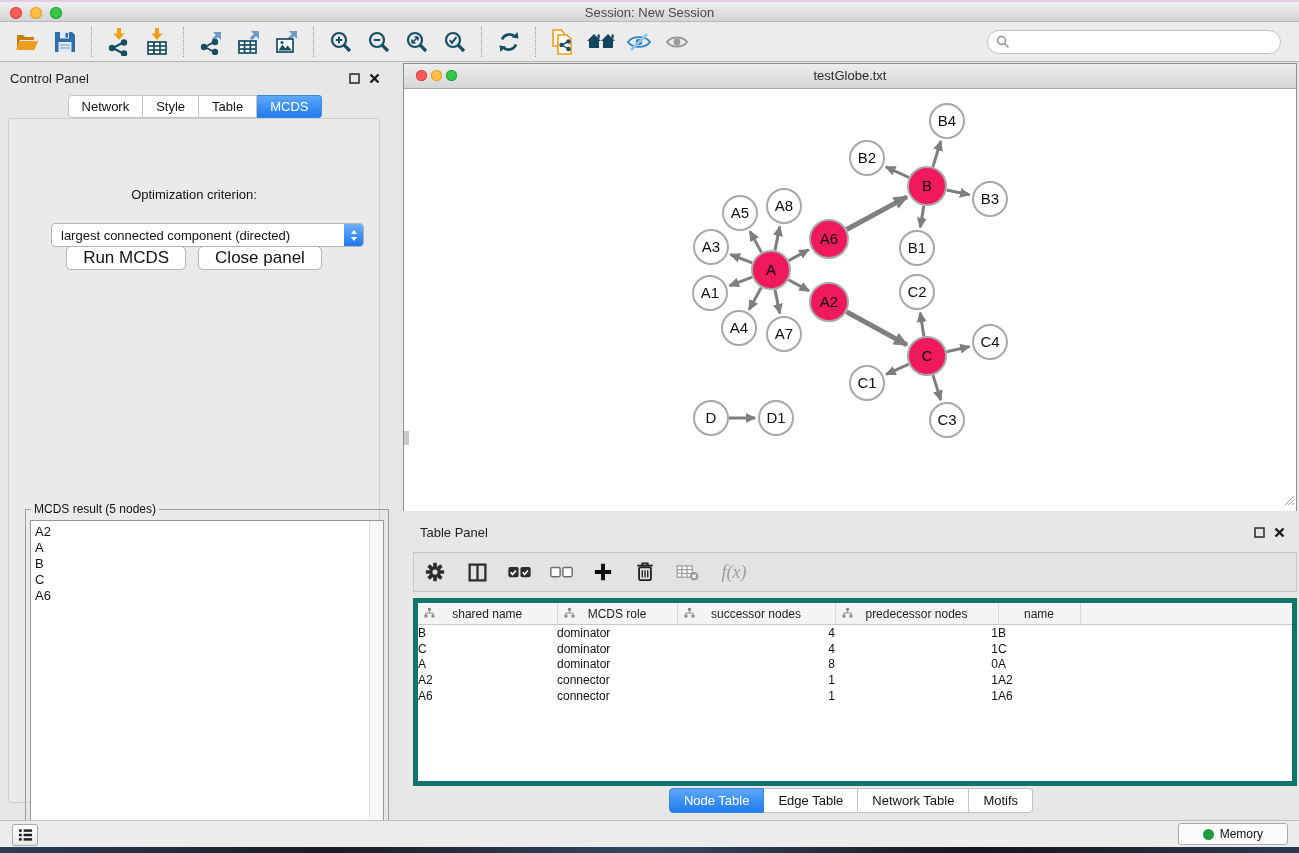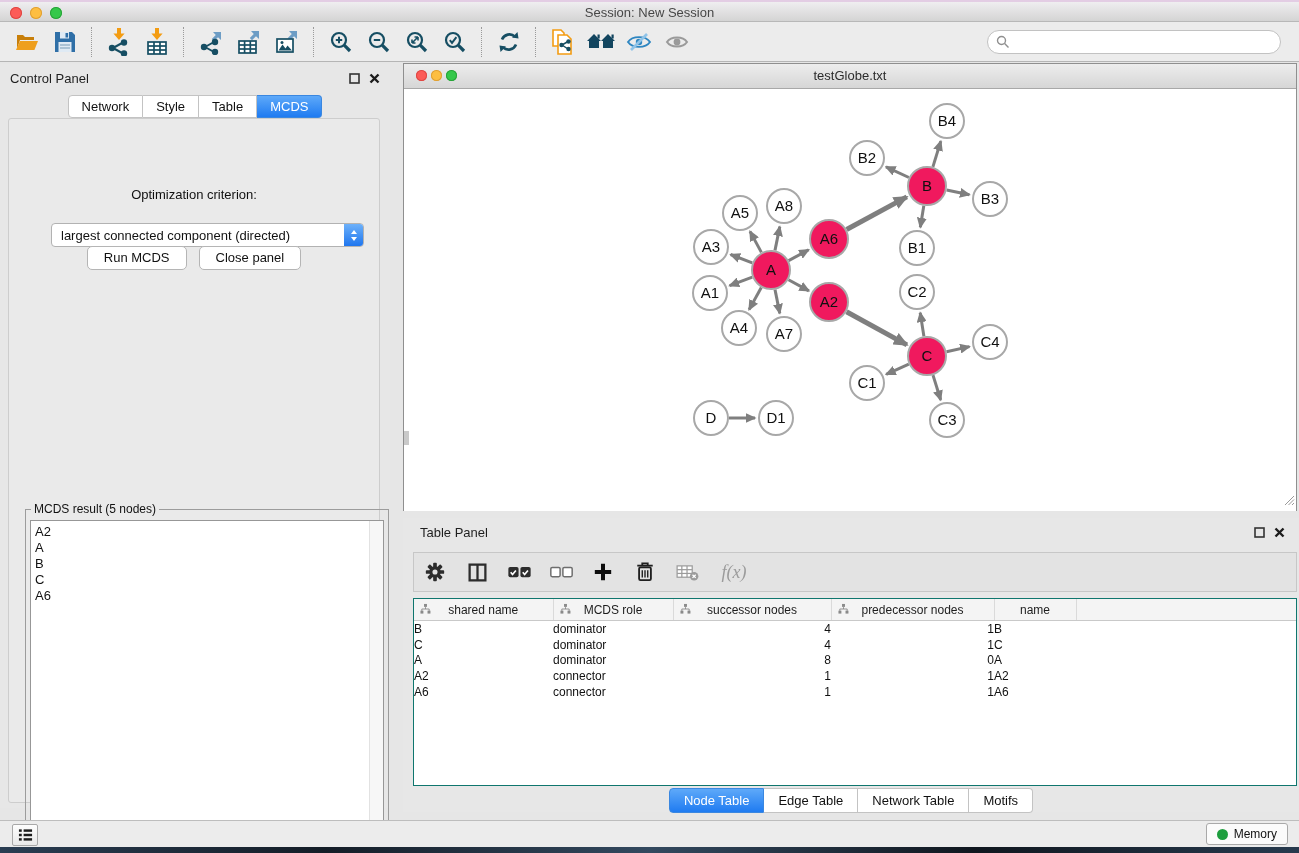--- a/index.html
+++ b/index.html
@@ -46,21 +46,21 @@
   .opt-label{position:absolute;left:0;width:100%;top:68px;text-align:center;font-size:13px;color:#111;}
   .dropdown{position:absolute;left:42px;top:104px;width:313px;height:24px;background:#fff;
     border:1px solid #b2b2b2;border-radius:4px;box-sizing:border-box;display:flex;align-items:center;}
   .dropdown .val{flex:1;font-size:13px;color:#111;padding-left:9px;white-space:nowrap;overflow:hidden;}
   .stepper{width:19px;height:22px;border-radius:0 3px 3px 0;background:linear-gradient(#6db1fa,#1f76ef);
     display:flex;flex-direction:column;align-items:center;justify-content:center;flex:0 0 auto;}
   .tri{width:0;height:0;border-left:3.5px solid transparent;border-right:3.5px solid transparent;}
   .tri.up{border-bottom:4.5px solid #fff;margin-bottom:3px;}
   .tri.down{border-top:4.5px solid #fff;}
   .btnrow{position:absolute;left:0;top:127px;width:100%;display:flex;justify-content:center;gap:12px;}
-  .push{background:#fff;border:1px solid #b5b5b5;border-radius:5px;font-size:13px;color:#111;
+  .push{background:#fff;border:1px solid #b5b5b5;border-radius:5px;font-size:17px;color:#111;
     padding:3px 16px;line-height:16px;font-family:"Liberation Sans",sans-serif;}
   .fieldset{position:absolute;left:16px;top:390px;width:364px;height:343px;border:1px solid #9c9c9c;
     box-sizing:border-box;}
   .fieldset .legend{position:absolute;left:5px;top:-8px;background:#eaeaea;padding:0 3px;
     font-size:12px;color:#111;}
   .listbox{position:absolute;left:4px;top:10px;right:4px;bottom:4px;background:#fff;
     border:1px solid #979797;overflow:hidden;}
   .listbox .vscroll{position:absolute;right:0;top:0;bottom:0;width:13px;background:#f7f7f7;
     border-left:1px solid #e2e2e2;}
   .list-item{font-size:13px;color:#111;line-height:16px;padding-left:4px;}
@@ -81,21 +81,21 @@
   .resize-grip{position:absolute;right:1px;bottom:1px;}
   
   .table-panel{position:absolute;left:403px;top:518px;width:896px;height:294px;background:#e7e7e7;}
   .table-panel .panel-title{position:absolute;left:17px;top:7px;}
   .table-panel .panel-ctrls{right:14px;top:9px;}
   .tp-toolbar{position:absolute;left:10px;top:34px;width:884px;height:40px;background:#e3e3e3;
     border:1px solid #c7c7c7;box-sizing:border-box;display:flex;align-items:center;padding-left:4px;gap:8px;}
   .tpbtn{width:34px;height:32px;display:flex;align-items:center;justify-content:center;flex:0 0 auto;}
   .fx{font-family:"Liberation Serif",serif;font-style:italic;font-size:18px;color:#9b9b9b;}
   .tp-table-wrap{position:absolute;left:10px;top:80px;width:884px;height:188px;background:#fff;
-    border:1px solid #0f766e;box-sizing:border-box;overflow:hidden;}
+    border:5px solid #0f766e;box-sizing:border-box;overflow:hidden;}
   table.nodetable{border-collapse:collapse;table-layout:fixed;width:100%;}
   table.nodetable col.w0{width:139px}table.nodetable col.w1{width:120px}
   table.nodetable col.w2{width:158px}table.nodetable col.w3{width:163px}
   table.nodetable col.w4{width:82px}
   table.nodetable th{height:21px;background:#f4f4f4;border-bottom:1px solid #c9c9c9;
     border-left:1px solid #dadada;font-weight:normal;font-size:12px;color:#1d1d1d;
     position:relative;text-align:center;padding:0;}
   table.nodetable th:first-child{border-left:none;}
   .th-icon{position:absolute;left:6px;top:4px;}
   table.nodetable td{height:15.8px;font-size:12px;color:#111;padding:0;white-space:nowrap;overflow:hidden;}
@@ -105,21 +105,21 @@
   td.c3{text-align:right;padding-right:13px;}
   td.c4{padding-left:8px;}
   .tp-tabs{position:absolute;left:0;width:100%;top:270px;display:flex;justify-content:center;}
   .tp-tabs .tab{padding:4px 14px;}
   
   .statusbar{position:absolute;left:0;top:820px;width:1299px;height:27px;background:#ececec;
     border-top:1px solid #bdbdbd;box-sizing:border-box;}
   .listbtn{position:absolute;left:12px;top:3px;width:24px;height:20px;background:linear-gradient(#fdfdfd,#e9e9e9);
     border:1px solid #a8a8a8;border-radius:2px;display:flex;align-items:center;justify-content:center;}
   .membtn{position:absolute;right:11px;top:2px;height:22px;background:#fbfbfb;border:1px solid #a9a9a9;
-    border-radius:3px;display:flex;align-items:center;gap:6px;padding:0 10px;box-sizing:border-box;}
+    border-radius:3px;display:flex;align-items:center;gap:6px;padding:0 24px;box-sizing:border-box;}
   .memdot{width:11px;height:11px;border-radius:50%;background:#1e9e3e;}
   .membtn .lbl{font-size:12px;color:#111;}
   .wallpaper{position:absolute;left:0;top:847px;width:1299px;height:6px;
     background:linear-gradient(90deg,#2a3d52,#141d27 25%,#33495f 50%,#10171f 75%,#273a4e);}
 </style>
 </head>
 <body>
 
 <div id="app">
 

